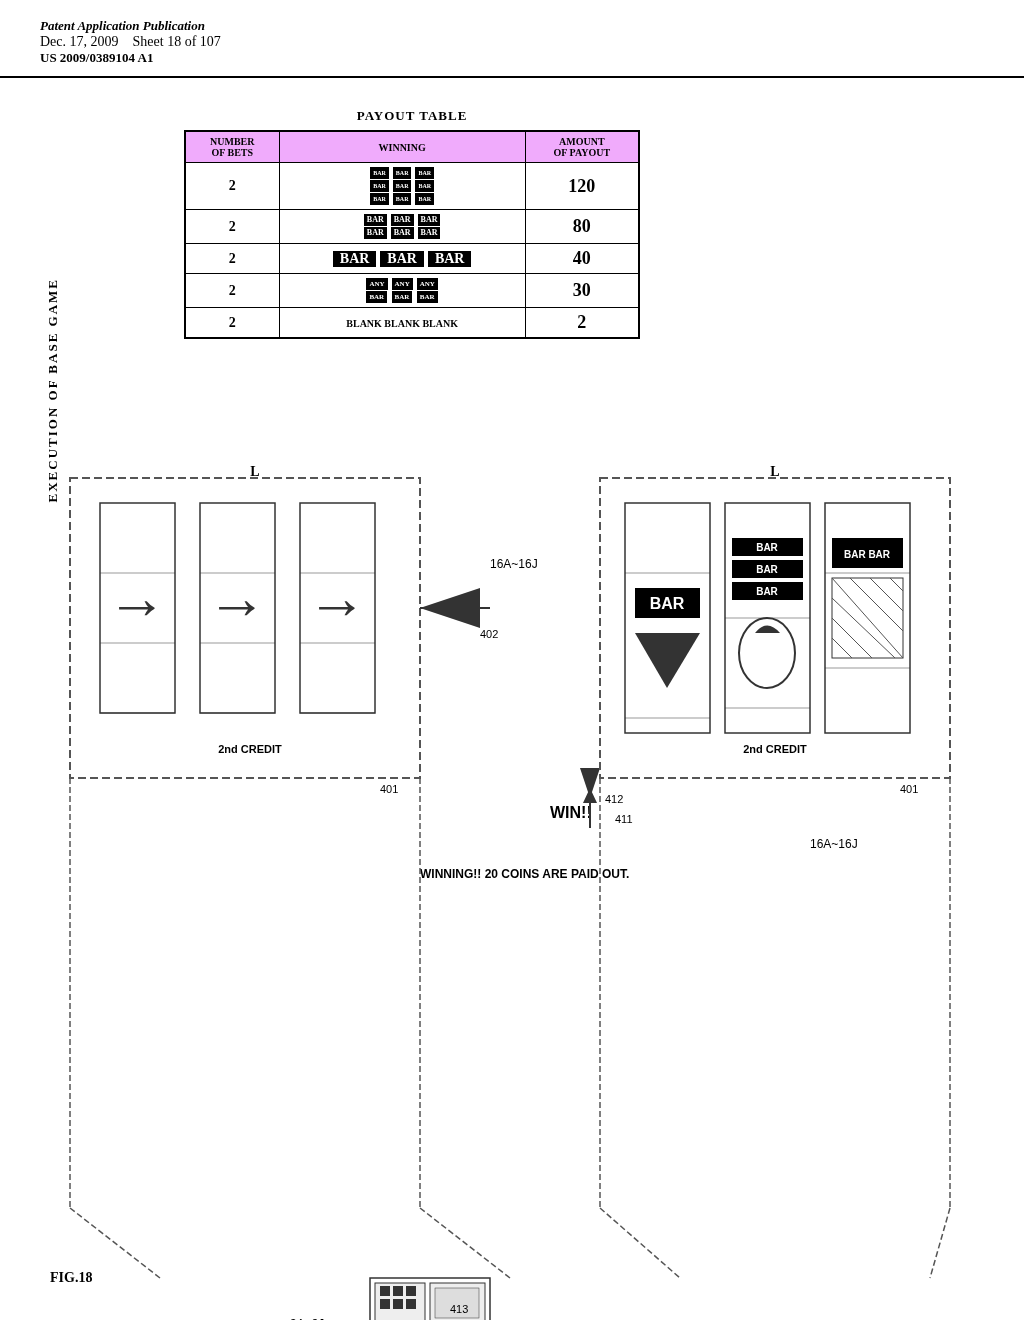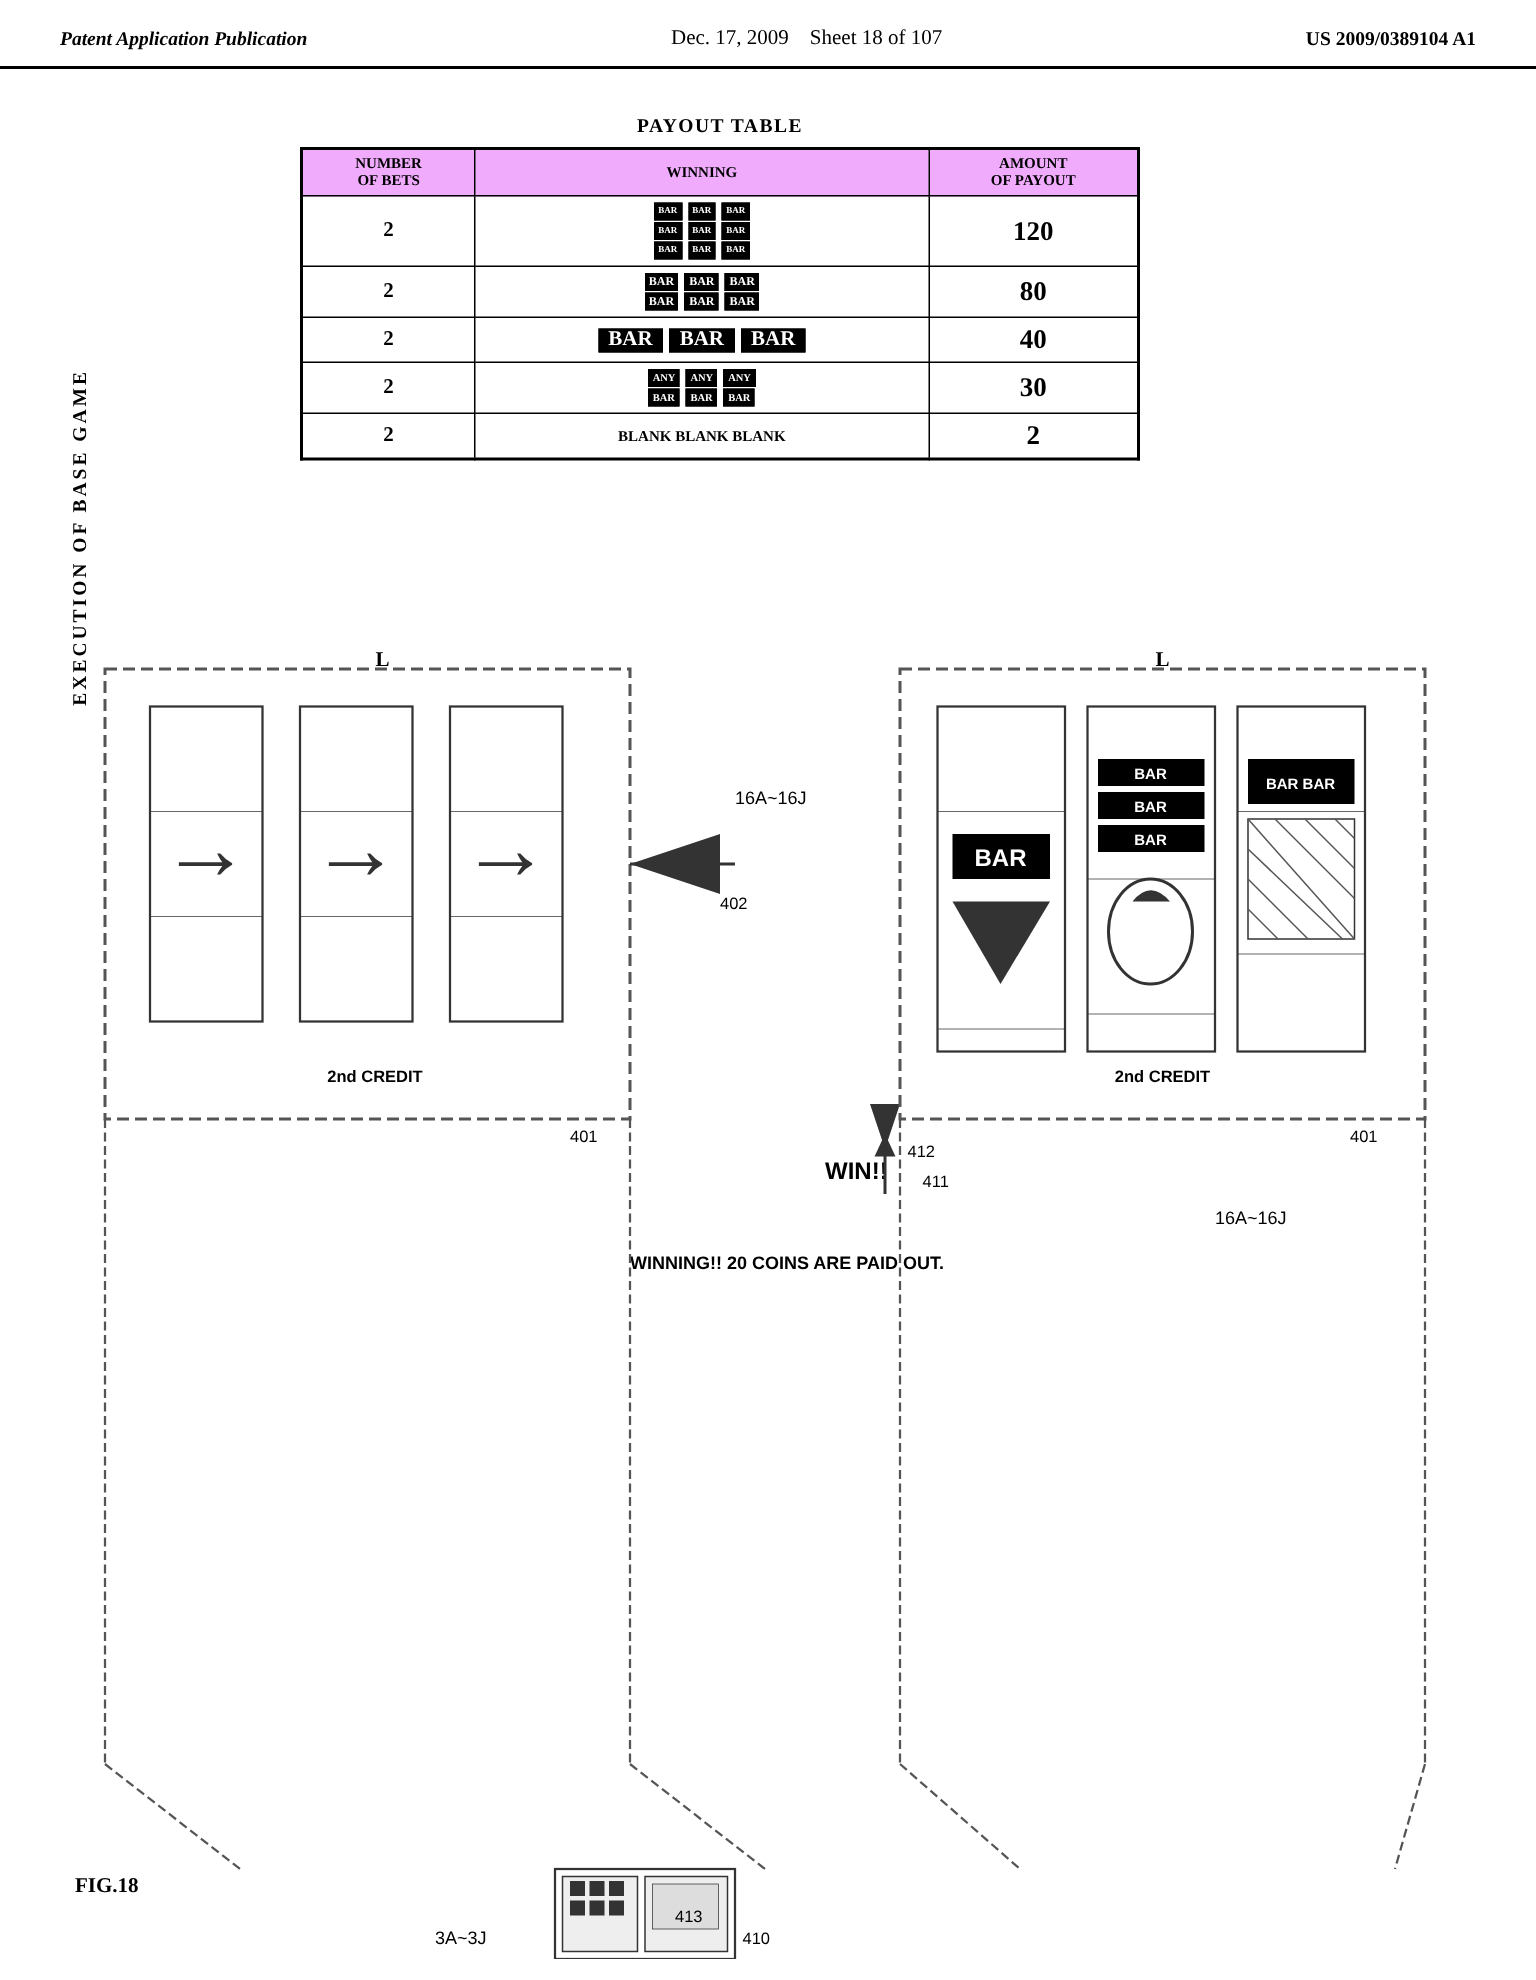--- a/index.html
+++ b/index.html
@@ -12,20 +12,21 @@
       position: relative;
     }
 
     
     .header {
       display: flex;
       justify-content: space-between;
       align-items: flex-start;
       padding: 18px 40px 10px 40px;
       border-bottom: 2px solid #000;
+      flex-direction: column;
     }
     .header-left {
       font-size: 13px;
       font-weight: bold;
       font-style: italic;
     }
     .header-center {
       font-size: 14px;
       text-align: center;
     }
@@ -37,21 +38,21 @@
     
     .main-content {
       padding: 20px 40px;
       position: relative;
       height: calc(1320px - 70px);
     }
 
     
     .fig-label {
       position: absolute;
-      bottom: 30px;
+      bottom: 42px;
       left: 50px;
       font-size: 14px;
       font-weight: bold;
     }
 
     
     .left-vertical-label {
       position: absolute;
       left: 45px;
       top: 200px;
@@ -59,22 +60,22 @@
       transform: rotate(180deg);
       font-size: 13px;
       font-weight: bold;
       letter-spacing: 2px;
     }
 
     
     .payout-section {
       position: absolute;
       top: 30px;
-      left: 200px;
-      width: 560px;
+      left: 184px;
+      width: 456px;
     }
 
     .payout-title {
       text-align: center;
       font-size: 13px;
       font-weight: bold;
       margin-bottom: 6px;
       letter-spacing: 1px;
     }
 

